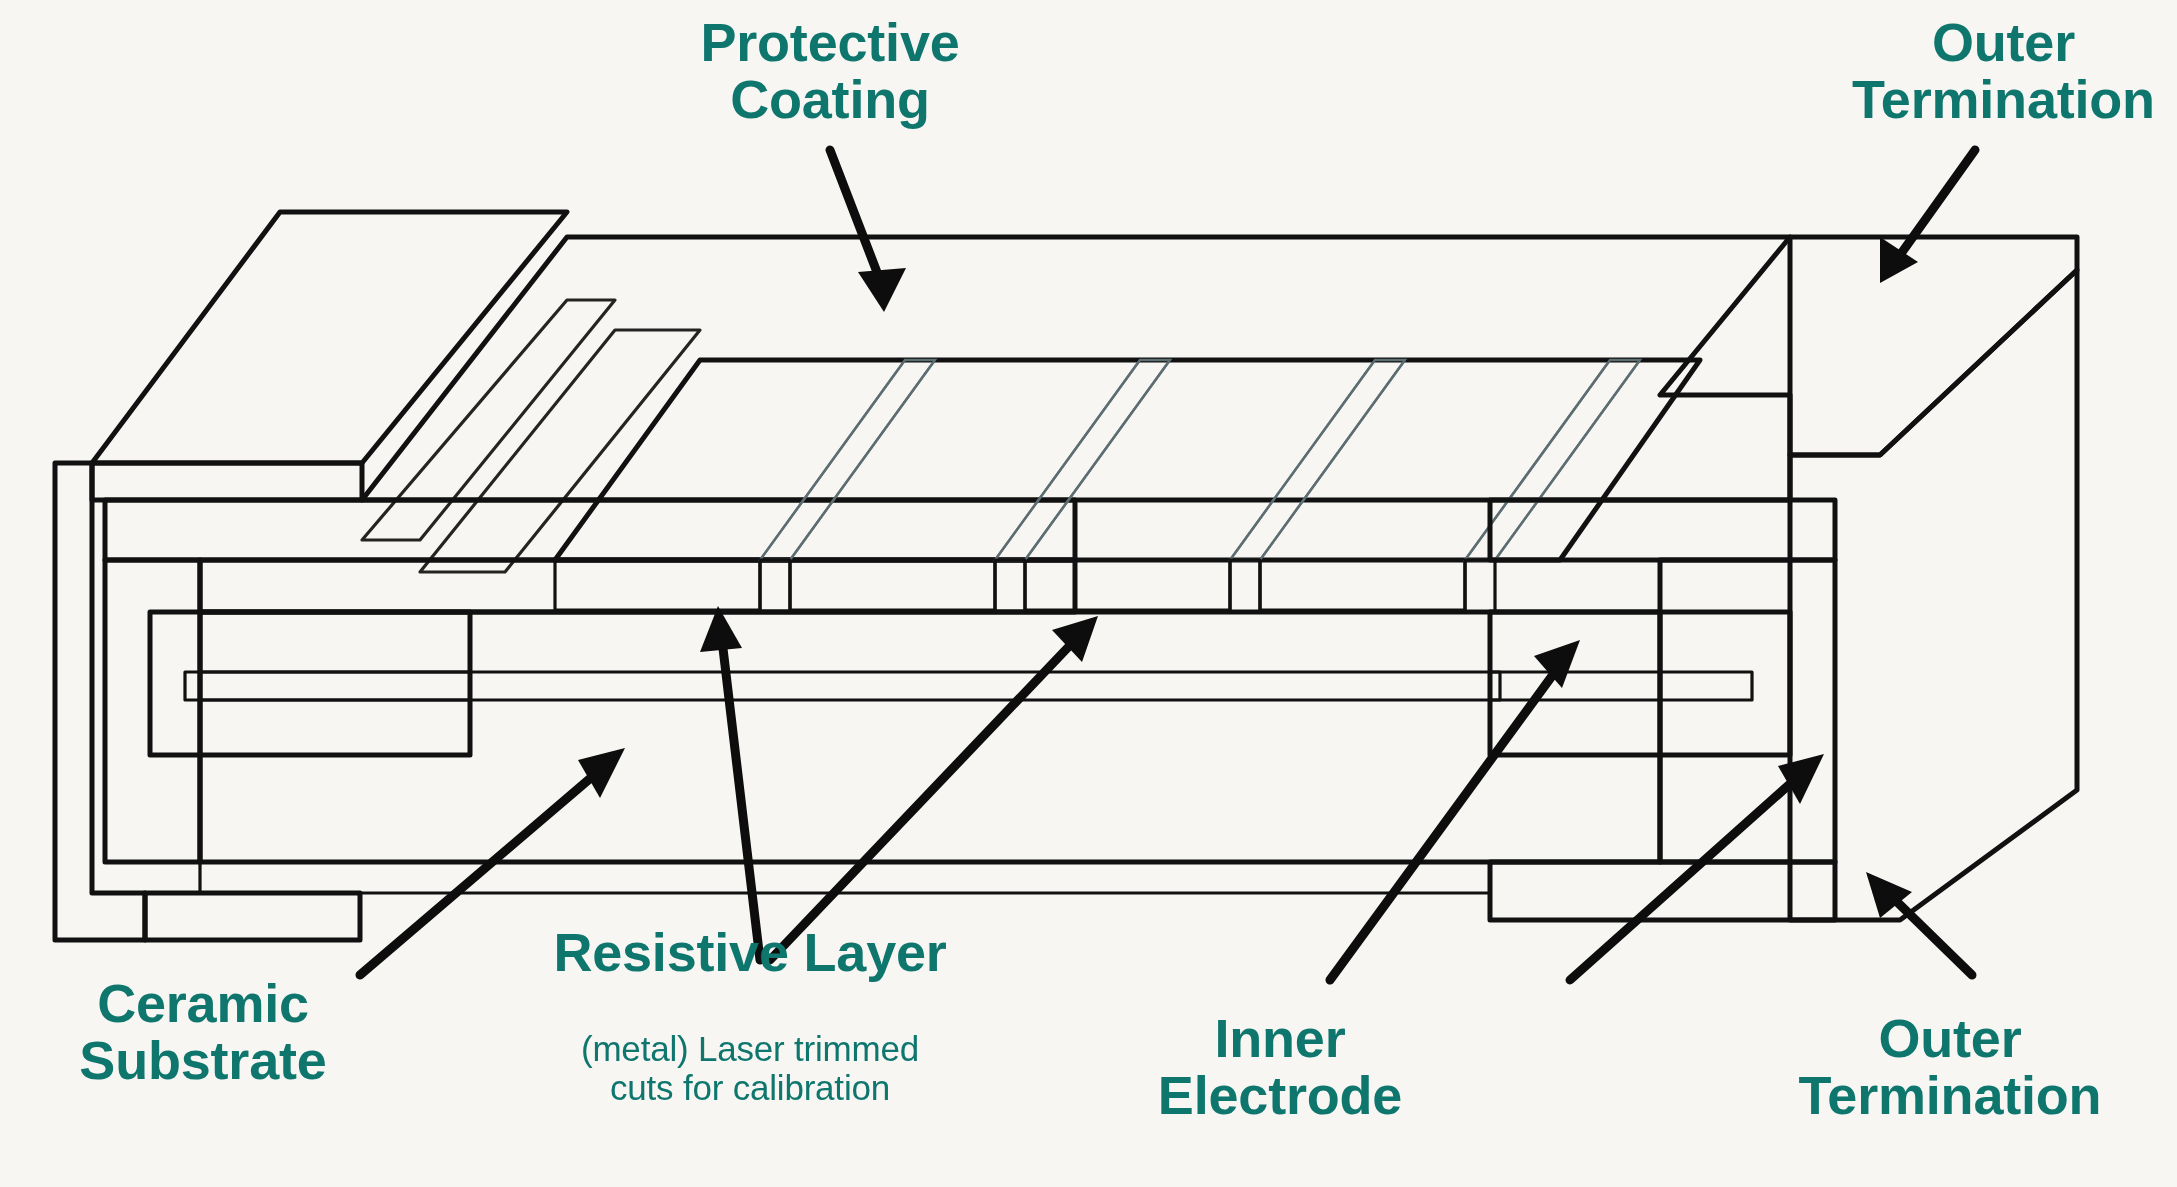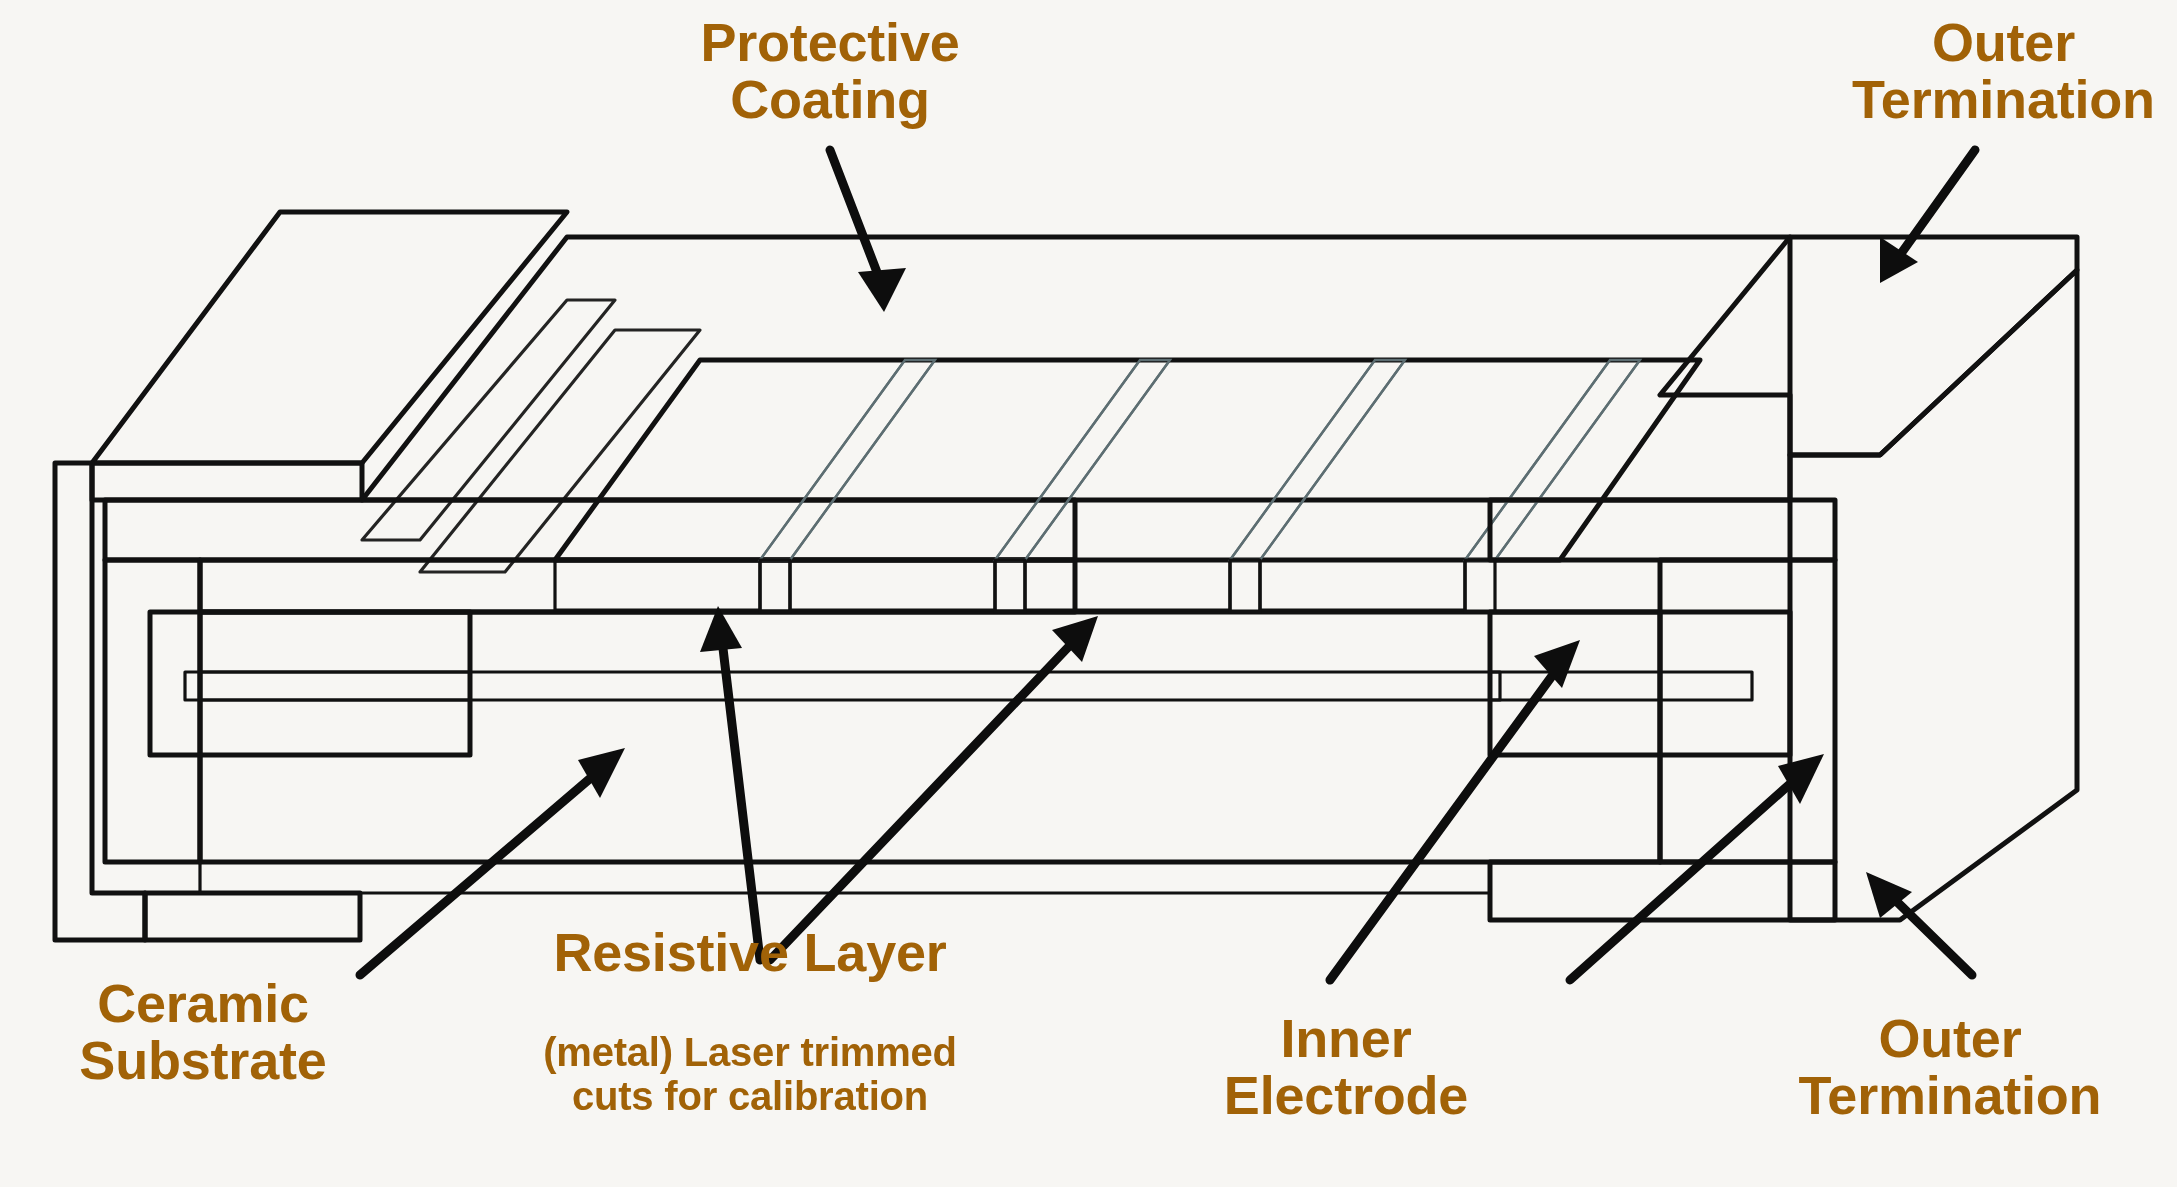--- a/index.html
+++ b/index.html
@@ -1,23 +1,23 @@
 <!DOCTYPE html>
 <html><head>
 <meta charset="utf-8">
 <style>
   html,body{margin:0;padding:0;background:#f7f6f3;}
   body{width:2177px;height:1187px;overflow:hidden;
        font-family:"Liberation Sans","DejaVu Sans",sans-serif;}
   #stage{position:relative;width:2177px;height:1187px;background:#f7f6f3;}
   svg#art{position:absolute;inset:0;width:2177px;height:1187px;display:block;}
-  .lbl{position:absolute;text-align:center;color:#a16207;font-weight:bold;
+  .lbl{position:absolute;text-align:center;color:#0f766e;font-weight:bold;
        line-height:1.06;letter-spacing:-0.2px;white-space:pre-line;}
   .lbl.big{font-size:54px;}
-  .lbl.sub{font-size:40px;font-weight:bold;line-height:1.1;}
+  .lbl.sub{font-size:35px;font-weight:normal;line-height:1.1;}
   .outline{fill:none;stroke:#111;stroke-width:5;stroke-linejoin:round;}
   .thin{stroke:#111;stroke-width:3.2;fill:none;stroke-linejoin:round;}
   .hair{stroke:#5d6e72;stroke-width:2.4;fill:none;}
 </style>
 </head>
 <body>
 
 <div id="stage">
 
 <svg id="art" viewBox="0 0 2177 1187">
@@ -180,20 +180,20 @@
 Termination</div>
 
 <div class="lbl big" style="left:18px;top:975px;width:370px;">Ceramic
 Substrate</div>
 
 <div class="lbl big" style="left:480px;top:924px;width:540px;">Resistive Layer</div>
 
 <div class="lbl sub" style="left:455px;top:1030px;width:590px;">(metal) Laser trimmed
 cuts for calibration</div>
 
-<div class="lbl big" style="left:1186px;top:1010px;width:320px;">Inner
+<div class="lbl big" style="left:1120px;top:1010px;width:320px;">Inner
 Electrode</div>
 
 
 <div class="lbl big" style="left:1780px;top:1010px;width:340px;">Outer
 Termination</div>
 
 </div>
 
 </body></html>

